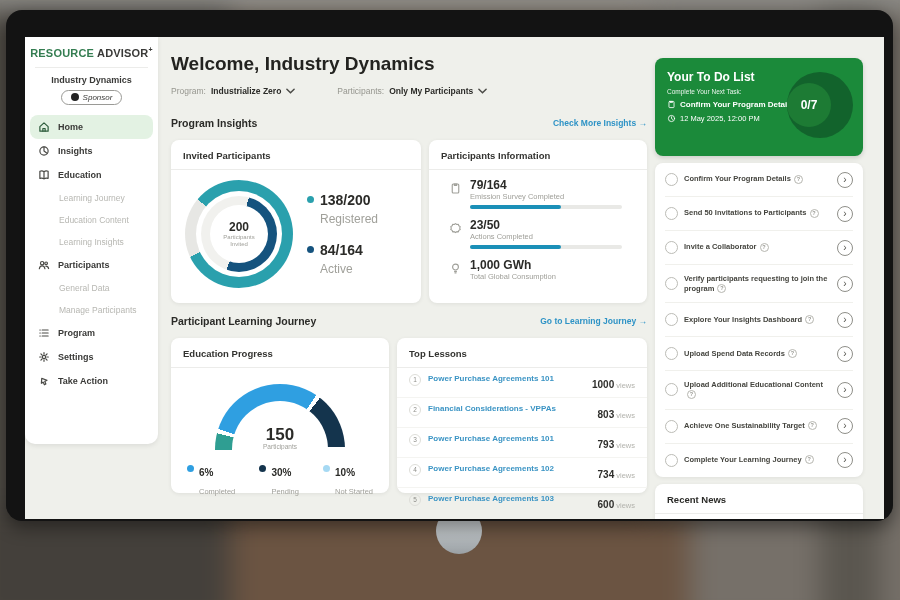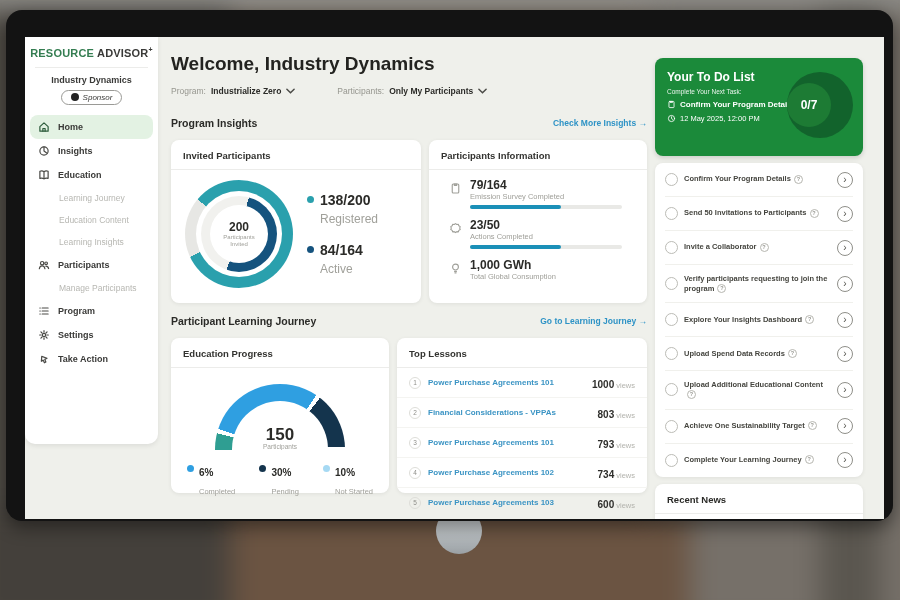--- a/index.html
+++ b/index.html
@@ -102,21 +102,21 @@
   .gauge-center { position:absolute; left:0; right:0; bottom:0; text-align:center; }
   .gauge-center .gv { font-size:17px; font-weight:bold; color:#2b2b28; line-height:1; }
   .gauge-center .gl { font-size:6.5px; color:#a0a09a; }
   .gauge-legend { display:flex; justify-content:space-between; padding:12px 16px 0; }
   .gl-item { display:flex; gap:5px; }
   .gl-dot { width:7px; height:7px; border-radius:50%; margin-top:3px; }
   .gl-pct { font-size:10px; font-weight:bold; color:#2b2b28; line-height:1.15; }
   .gl-lab { font-size:7.5px; color:#a0a09a; }
 
   .c-lessons { left:226px; top:301px; width:250px; height:155px; }
-  .lesson-row { display:flex; align-items:center; gap:7px; padding:5.5px 12px;
+  .lesson-row { display:flex; gap:7px; padding:5.5px 12px;
                 border-bottom:1px solid #f4f4f1; }
   .lesson-row:last-child { border-bottom:none; }
   .l-num { width:12px; height:12px; border-radius:50%; border:1px solid #dedeD9; color:#8f8f8a;
            font-size:6.5px; display:flex; align-items:center; justify-content:center; flex-shrink:0; }
   .l-title { flex:1; font-size:8px; font-weight:bold; color:#3b94c4; cursor:pointer; }
   .l-views { font-size:10px; font-weight:bold; color:#2e2e2b; }
   .l-vlab { font-size:7.5px; color:#b2b2ac; margin-left:2px; }
 
   
   .rightcol { position:absolute; left:630px; top:0; width:208px; }
@@ -209,20 +209,21 @@
           <div class="nav-sub">Learning Insights</div>
           <div class="nav-item">
             <svg viewBox="0 0 16 16">
                 <circle cx="5.5" cy="5.5" r="2.2"></circle>
                 <circle cx="10.8" cy="5.8" r="1.8"></circle>
                 <path d="M1.8 13c.4-2.5 2-3.8 3.7-3.8S8.8 10.5 9.2 13"></path>
                 <path d="M10.5 9.5c1.8 0 3.2 1.2 3.6 3.2"></path>
               </svg>
             <span>Participants</span>
           </div>
+          <div class="nav-sub">General Data</div>
           <div class="nav-sub">Manage Participants</div>
           <div class="nav-item">
             <svg viewBox="0 0 16 16">
                 <path d="M5.5 4h8M5.5 8h8M5.5 12h8"></path>
                 <path d="M2.5 4h.5M2.5 8h.5M2.5 12h.5"></path>
               </svg>
             <span>Program</span>
           </div>
           <div class="nav-item">
             <svg viewBox="0 0 16 16">

